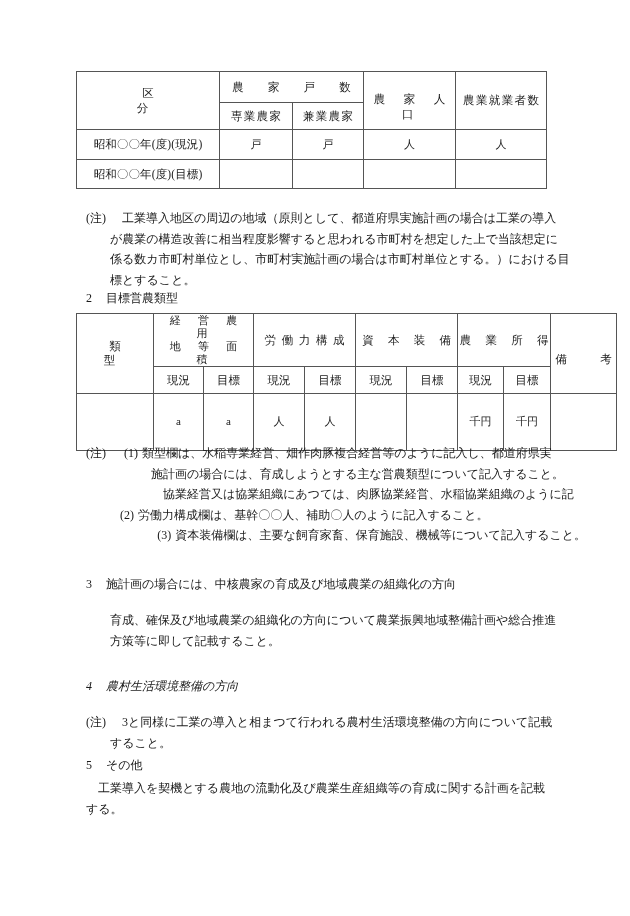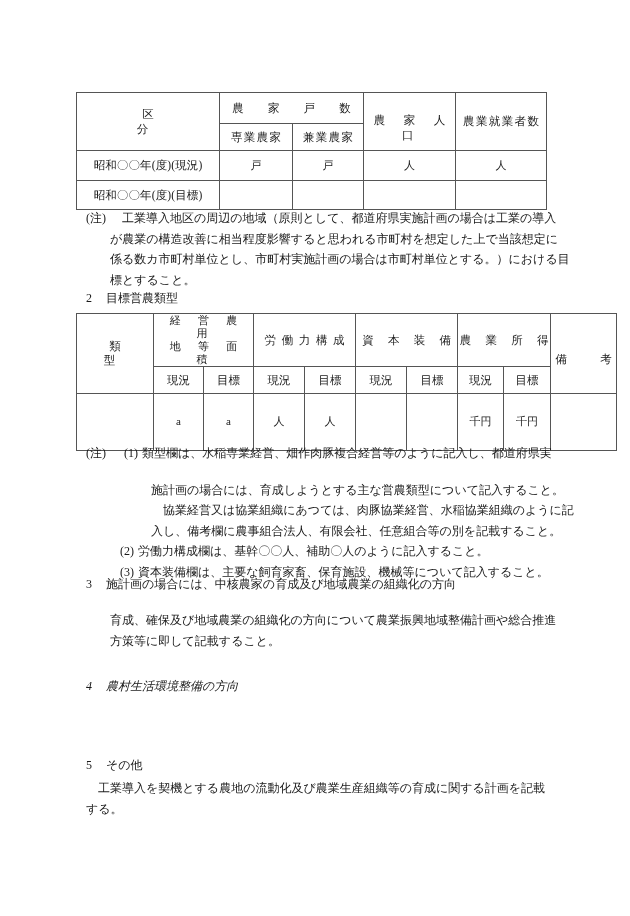--- a/index.html
+++ b/index.html
@@ -33,21 +33,21 @@
   table.doc-table th {
     border: 1px solid #555;
     font-weight: normal;
     padding: 0;
     vertical-align: middle;
     text-align: center;
   }
   .t1 {
     position: absolute;
     left: 76px;
-    top: 92px;
+    top: 71px;
     width: 470px;
   }
   .t2 {
     position: absolute;
     left: 76px;
     top: 313px;
     width: 470px;
   }
 
   .hdr-spread {
@@ -225,36 +225,39 @@
         <td class="unit-cell"></td>
         <td class="unit-cell">千円</td>
         <td class="unit-cell">千円</td>
         <td class="unit-cell"></td>
       </tr>
     </tbody>
   </table>
 
   <div class="note-block" style="left:86px; top:443px; width:500px;">
     <div class="note-line"><span>(注)</span><span style="display:inline-block;width:18px"></span><span>(1)</span><span style="display:inline-block;width:4px"></span><span>類型欄は、水稲専業経営、畑作肉豚複合経営等のように記入し、都道府県実</span></div>
-    <div class="note-line" style="padding-left:65px;margin-top:16px;">施計画の場合には、育成しようとする主な営農類型について記入すること。</div>
+    <div class="note-line" style="padding-left:65px;">施計画の場合には、育成しようとする主な営農類型について記入すること。</div>
     <div class="note-line" style="padding-left:65px;">　協業経営又は協業組織にあつては、肉豚協業経営、水稲協業組織のように記</div>
-    <div class="note-line" style="padding-left:65px;">入し、備考欄に農事組合法人、有限会社、任意組合等の別を記載すること。</div>
     <div class="note-line" style="padding-left:34px;"><span>(2)</span><span style="display:inline-block;width:4px"></span><span>労働力構成欄は、基幹〇〇人、補助〇人のように記入すること。</span></div>
-    <div class="note-line" style="padding-left:34px;"><span>(3)</span><span style="display:inline-block;width:4px"></span><span>資本装備欄は、主要な飼育家畜、保育施設、機械等について記入すること。</span></div>
+    <div class="note-line" style="padding-left:34px;text-align:right;"><span>(3)</span><span style="display:inline-block;width:4px"></span><span>資本装備欄は、主要な飼育家畜、保育施設、機械等について記入すること。</span></div>
   </div>
 
   <div class="sec-head" style="left:86px; top:574px;"><span>3</span><span style="display:inline-block;width:14px"></span><span>施計画の場合には、中核農家の育成及び地域農業の組織化の方向</span></div>
 
   <div class="note-block" style="left:86px; top:610px; width:500px;">
     <div class="note-line" style="padding-left:24px;">育成、確保及び地域農業の組織化の方向について農業振興地域整備計画や総合推進</div>
     <div class="note-line" style="padding-left:24px;">方策等に即して記載すること。</div>
   </div>
 
   <div class="sec-head" style="left:86px; top:676px;font-style:italic;"><span>4</span><span style="display:inline-block;width:14px"></span><span>農村生活環境整備の方向</span></div>
 
+  <div class="note-block" style="left:86px; top:712px; width:500px;">
+    <div class="note-line"><span>(注)</span><span style="display:inline-block;width:16px"></span><span>3と同様に工業の導入と相まつて行われる農村生活環境整備の方向について記載</span></div>
+    <div class="note-line" style="padding-left:24px;">すること。</div>
+  </div>
 
   <div class="sec-head" style="left:86px; top:755px;"><span>5</span><span style="display:inline-block;width:14px"></span><span>その他</span></div>
 
   <div class="note-block" style="left:86px; top:778px; width:500px;">
     <div class="note-line">　工業導入を契機とする農地の流動化及び農業生産組織等の育成に関する計画を記載</div>
     <div class="note-line">する。</div>
   </div>
 
 </div>
 

